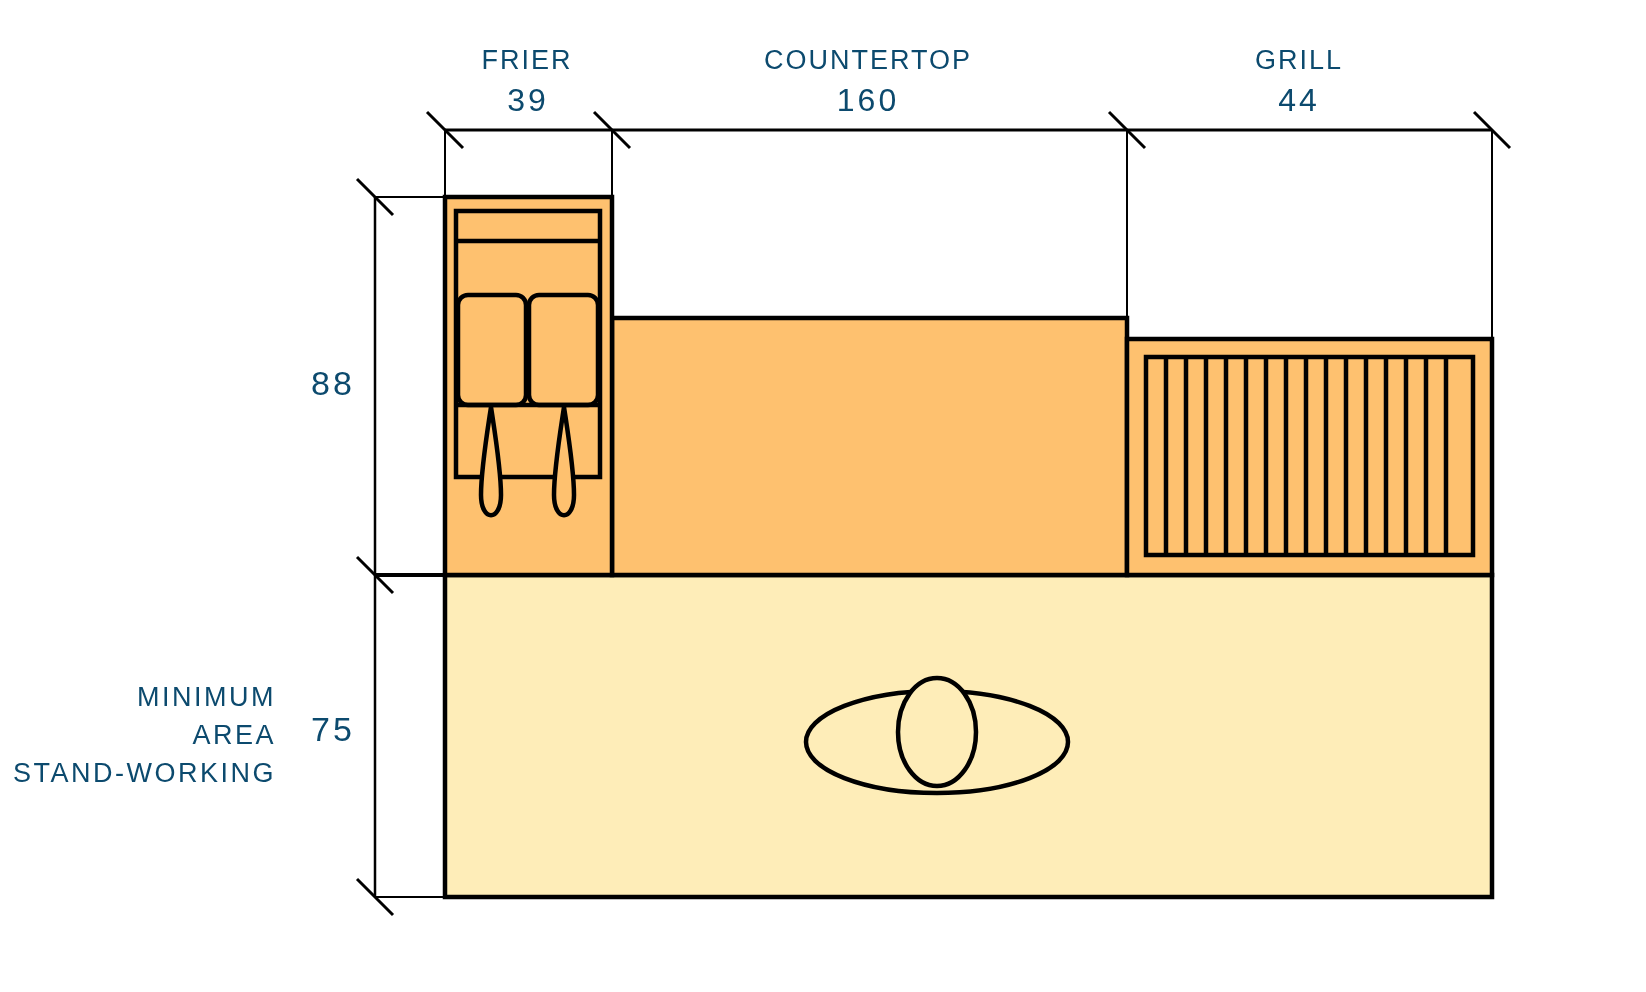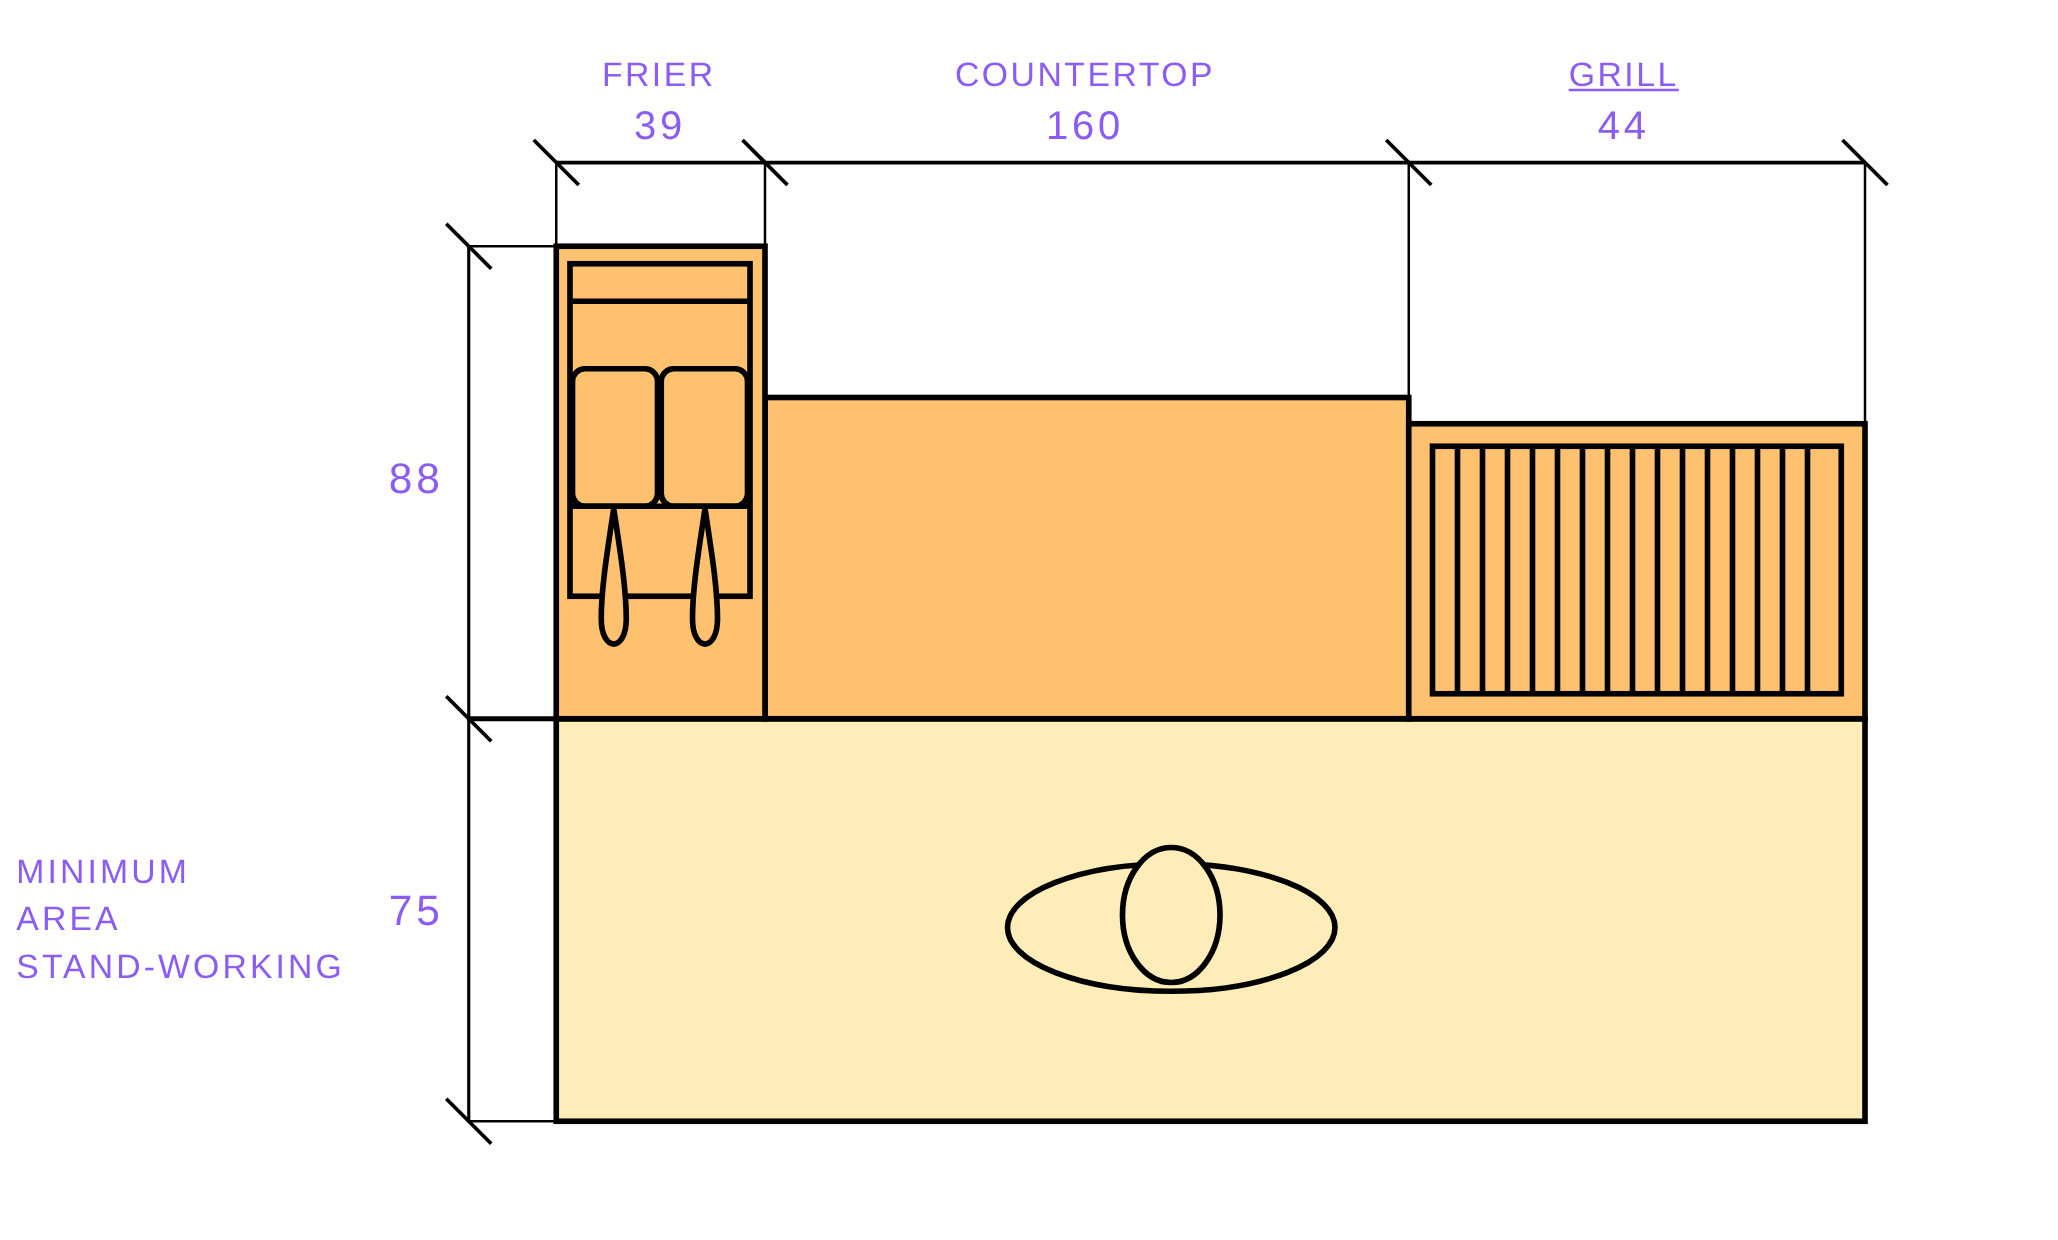--- a/index.html
+++ b/index.html
@@ -1,23 +1,23 @@
 <!DOCTYPE html>
 <html><head>
 <meta charset="utf-8">
 <style>
   html, body { margin: 0; padding: 0; background: #ffffff; }
   body { width: 1646px; height: 992px; position: relative; overflow: hidden;
          font-family: "Liberation Sans", "DejaVu Sans", sans-serif; }
   #diagram { position: absolute; left: 0; top: 0; width: 1646px; height: 992px; }
-  .lbl { position: absolute; color: #8b5cf6; letter-spacing: 2px; white-space: nowrap; }
+  .lbl { position: absolute; color: #0c4a6e; letter-spacing: 2px; white-space: nowrap; }
   .cat { font-size: 27px; transform: translateX(-50%); text-align: center; }
   .num { font-size: 32px; transform: translateX(-50%); text-align: center; letter-spacing: 3px; }
   .vnum { font-size: 34px; letter-spacing: 3px; }
-  .area-lbl { font-size: 27px; line-height: 38px; letter-spacing: 2.5px; }
+  .area-lbl { font-size: 27px; text-align: right; line-height: 38px; letter-spacing: 2.5px; }
 </style>
 </head>
 <body>
 
 <svg id="diagram" viewBox="0 0 1646 992" xmlns="http://www.w3.org/2000/svg">
 
   <g stroke="#000" stroke-width="3" fill="none">
     <line x1="445" y1="130" x2="1492" y2="130"></line>
     <line x1="445" y1="130" x2="445" y2="197" stroke-width="2"></line>
     <line x1="612" y1="130" x2="612" y2="197" stroke-width="2"></line>
@@ -84,21 +84,21 @@
     </g>
   </g>
 </svg>
 
 <div class="lbl cat" style="left:527px; top:45px;">FRIER</div>
 <div class="lbl num" style="left:528px; top:82px;">39</div>
 
 <div class="lbl cat" style="left:868px; top:45px;">COUNTERTOP</div>
 <div class="lbl num" style="left:868px; top:82px;">160</div>
 
-<div class="lbl cat" style="left:1299px; top:45px;text-decoration:underline;">GRILL</div>
+<div class="lbl cat" style="left:1299px; top:45px;">GRILL</div>
 <div class="lbl num" style="left:1299px; top:82px;">44</div>
 
 <div class="lbl vnum" style="left:311px; top:364px;">88</div>
 
 <div class="lbl area-lbl" style="right:1370px; top:678px;">
   <div>MINIMUM</div>
   <div>AREA</div>
   <div>STAND-WORKING</div>
 </div>
 <div class="lbl vnum" style="left:311px; top:710px;">75</div>

